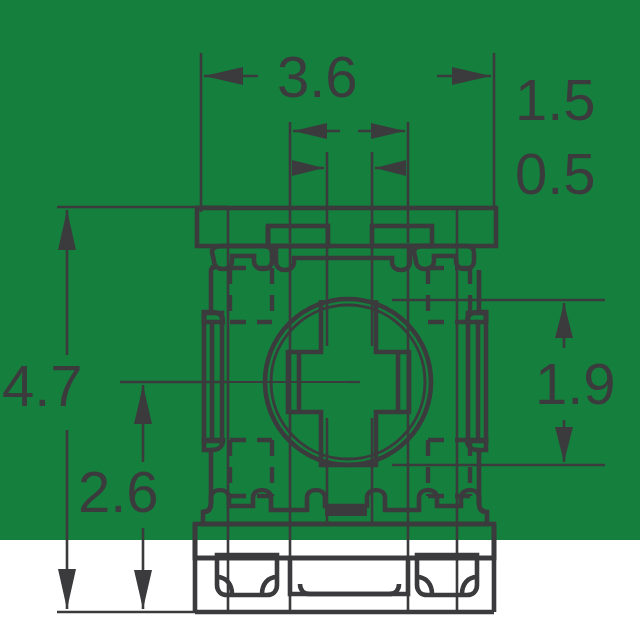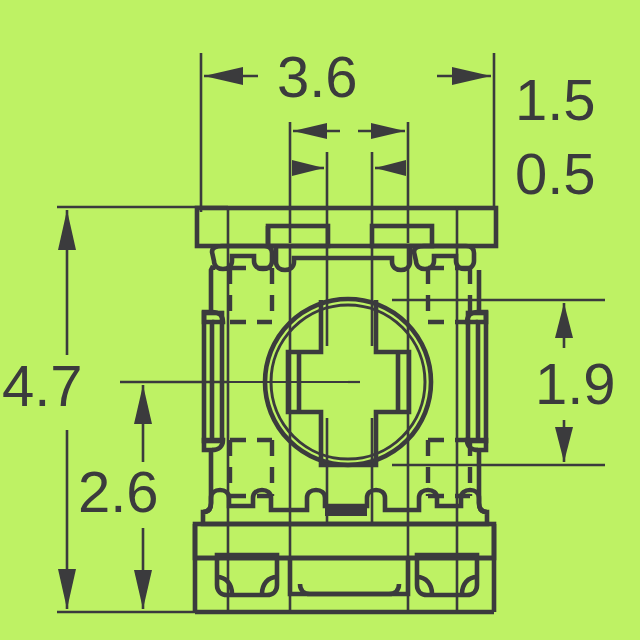--- a/index.html
+++ b/index.html
@@ -9,22 +9,22 @@
   }
   body {
     width: 640px;
     height: 640px;
     font-family: "Liberation Sans", sans-serif;
     overflow: hidden;
   }
   #drawing-root {
     position: relative;
     width: 640px;
-    height: 640px;
-    background: #bef264;
+    height: 540px;
+    background: #15803d;
   }
   svg.dwg {
     position: absolute;
     left: 0;
     top: 0;
     width: 640px;
     height: 640px;
     display: block;
   }
   .dim-text {

